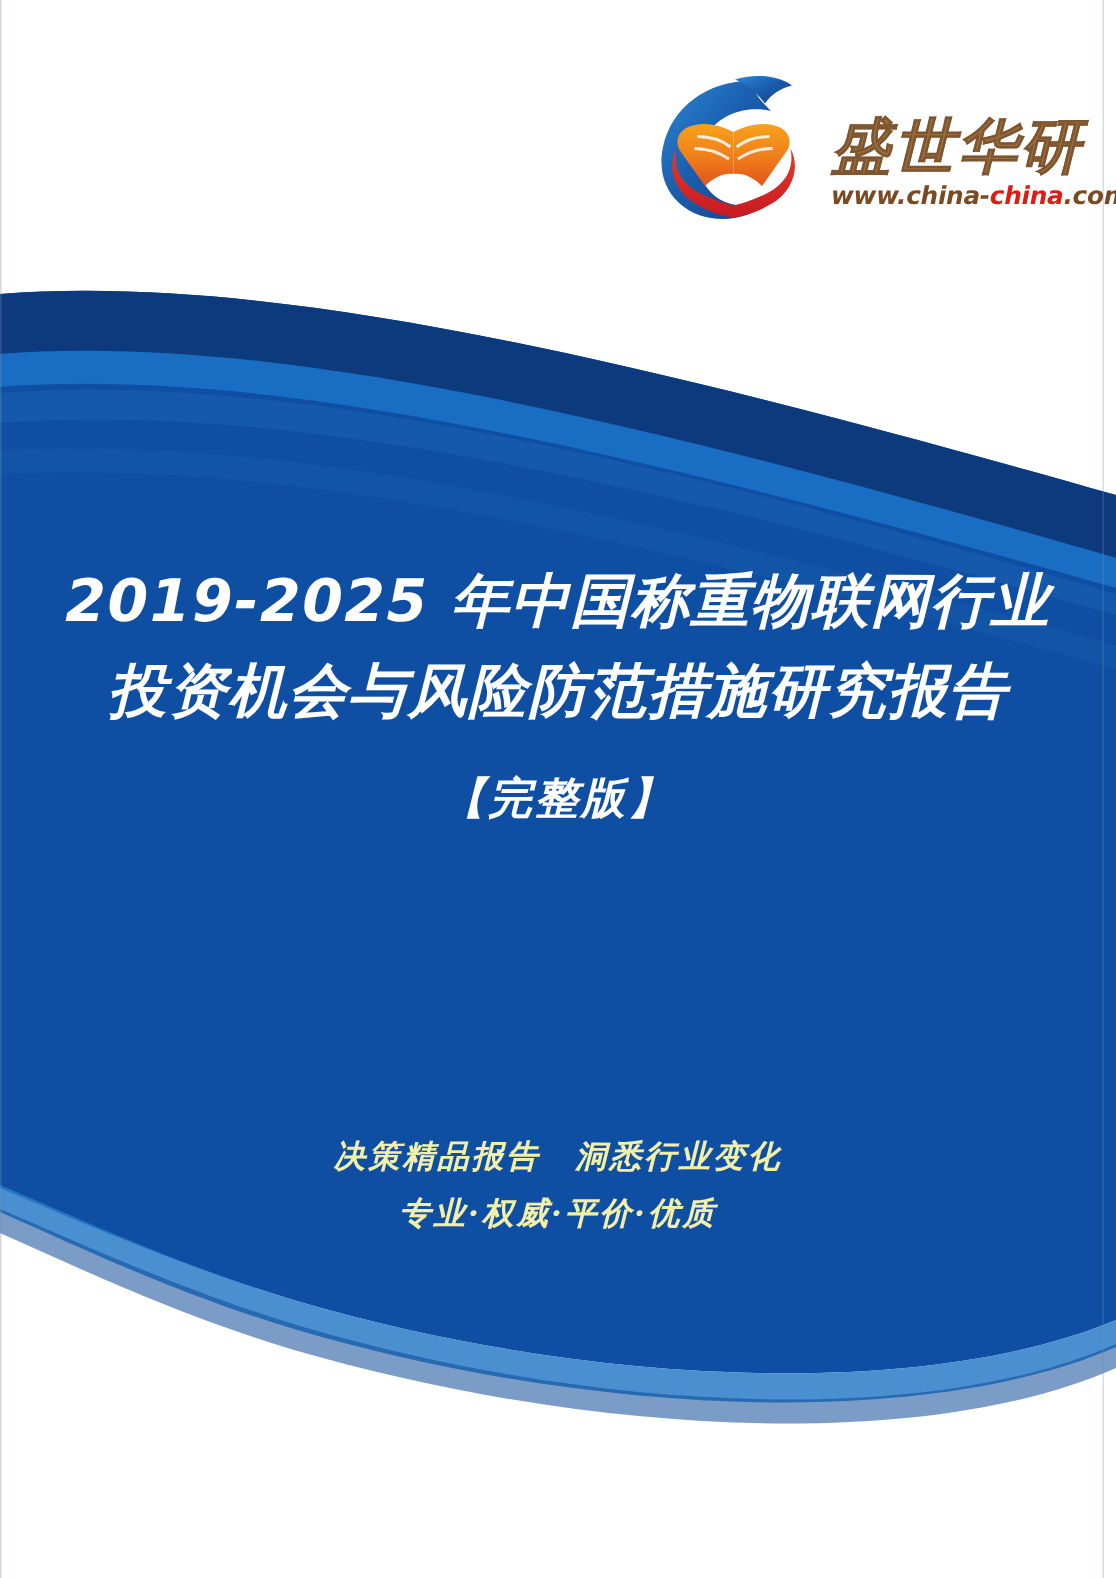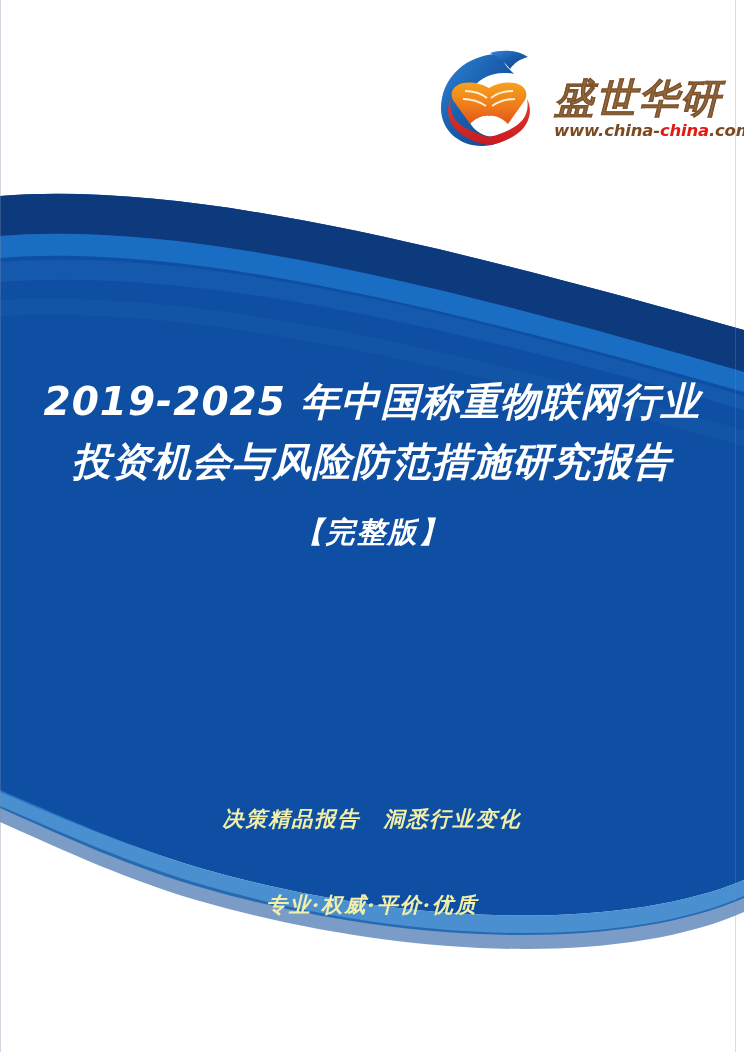--- a/index.html
+++ b/index.html
@@ -145,21 +145,20 @@
     z-index: 5;
   }
   .tagline {
     font-family: "DejaVu Serif", "Liberation Serif", serif;
     font-size: 21px;
     font-weight: bold;
     color: #f2f0a8;
     letter-spacing: 2px;
     line-height: 38px;
     white-space: nowrap;
-    margin-top: 48px;
   }
 
   
   #footer-block {
     position: absolute;
     left: 0;
     top: 1000px;
     width: 744px;
     text-align: center;
     z-index: 5;

